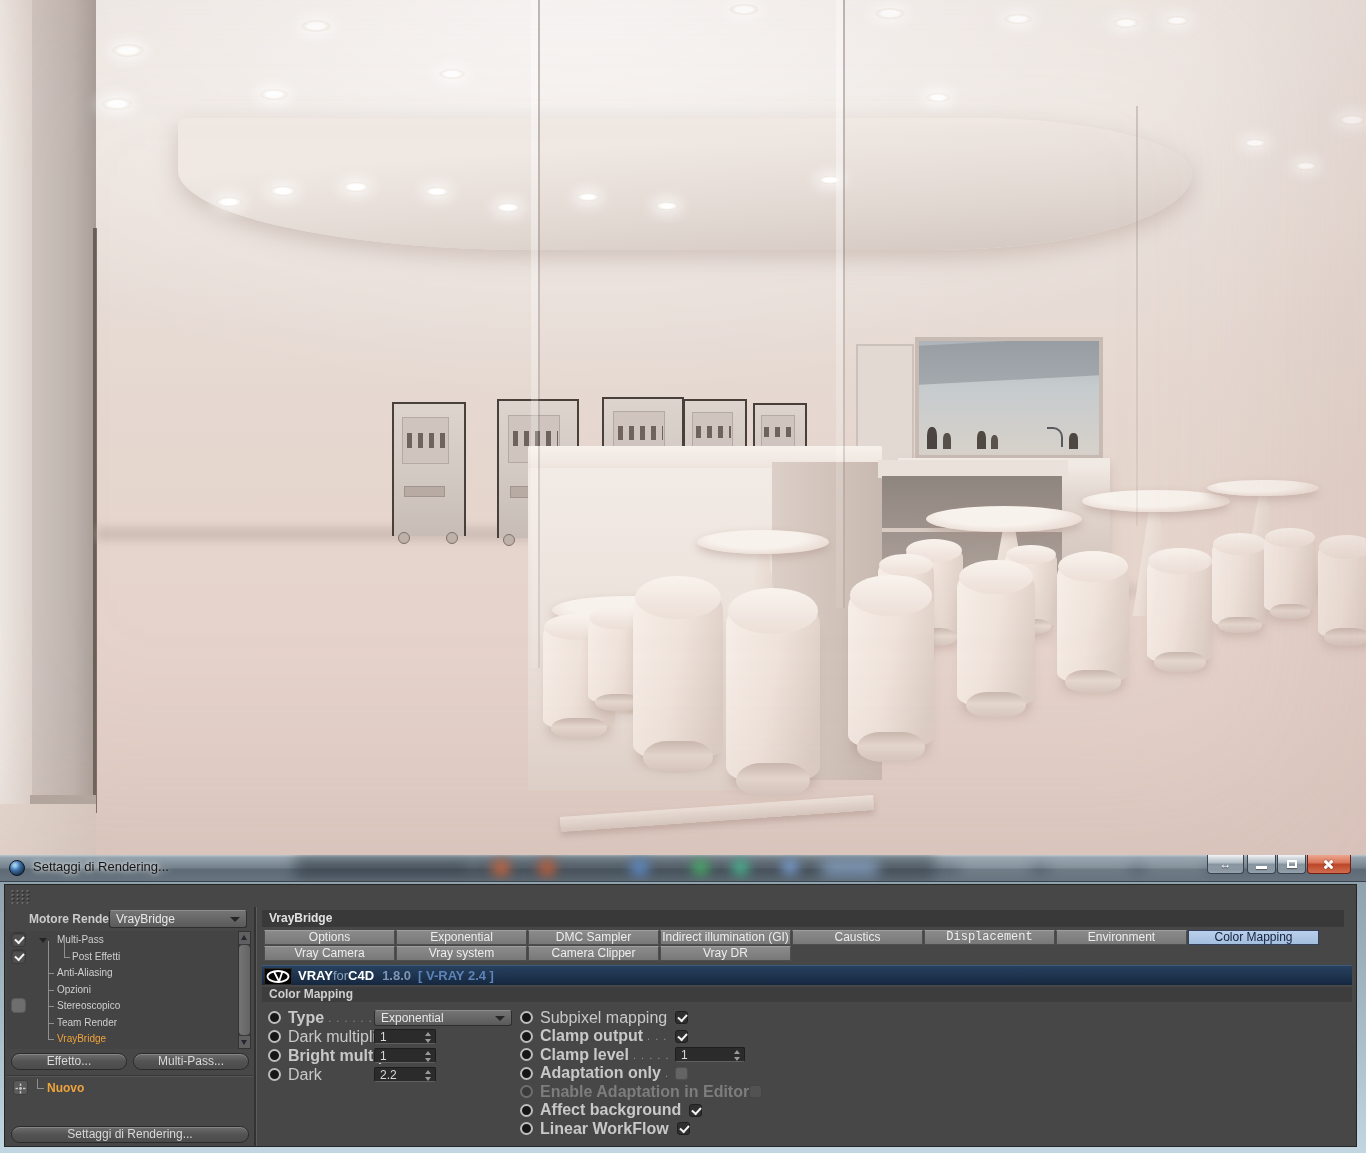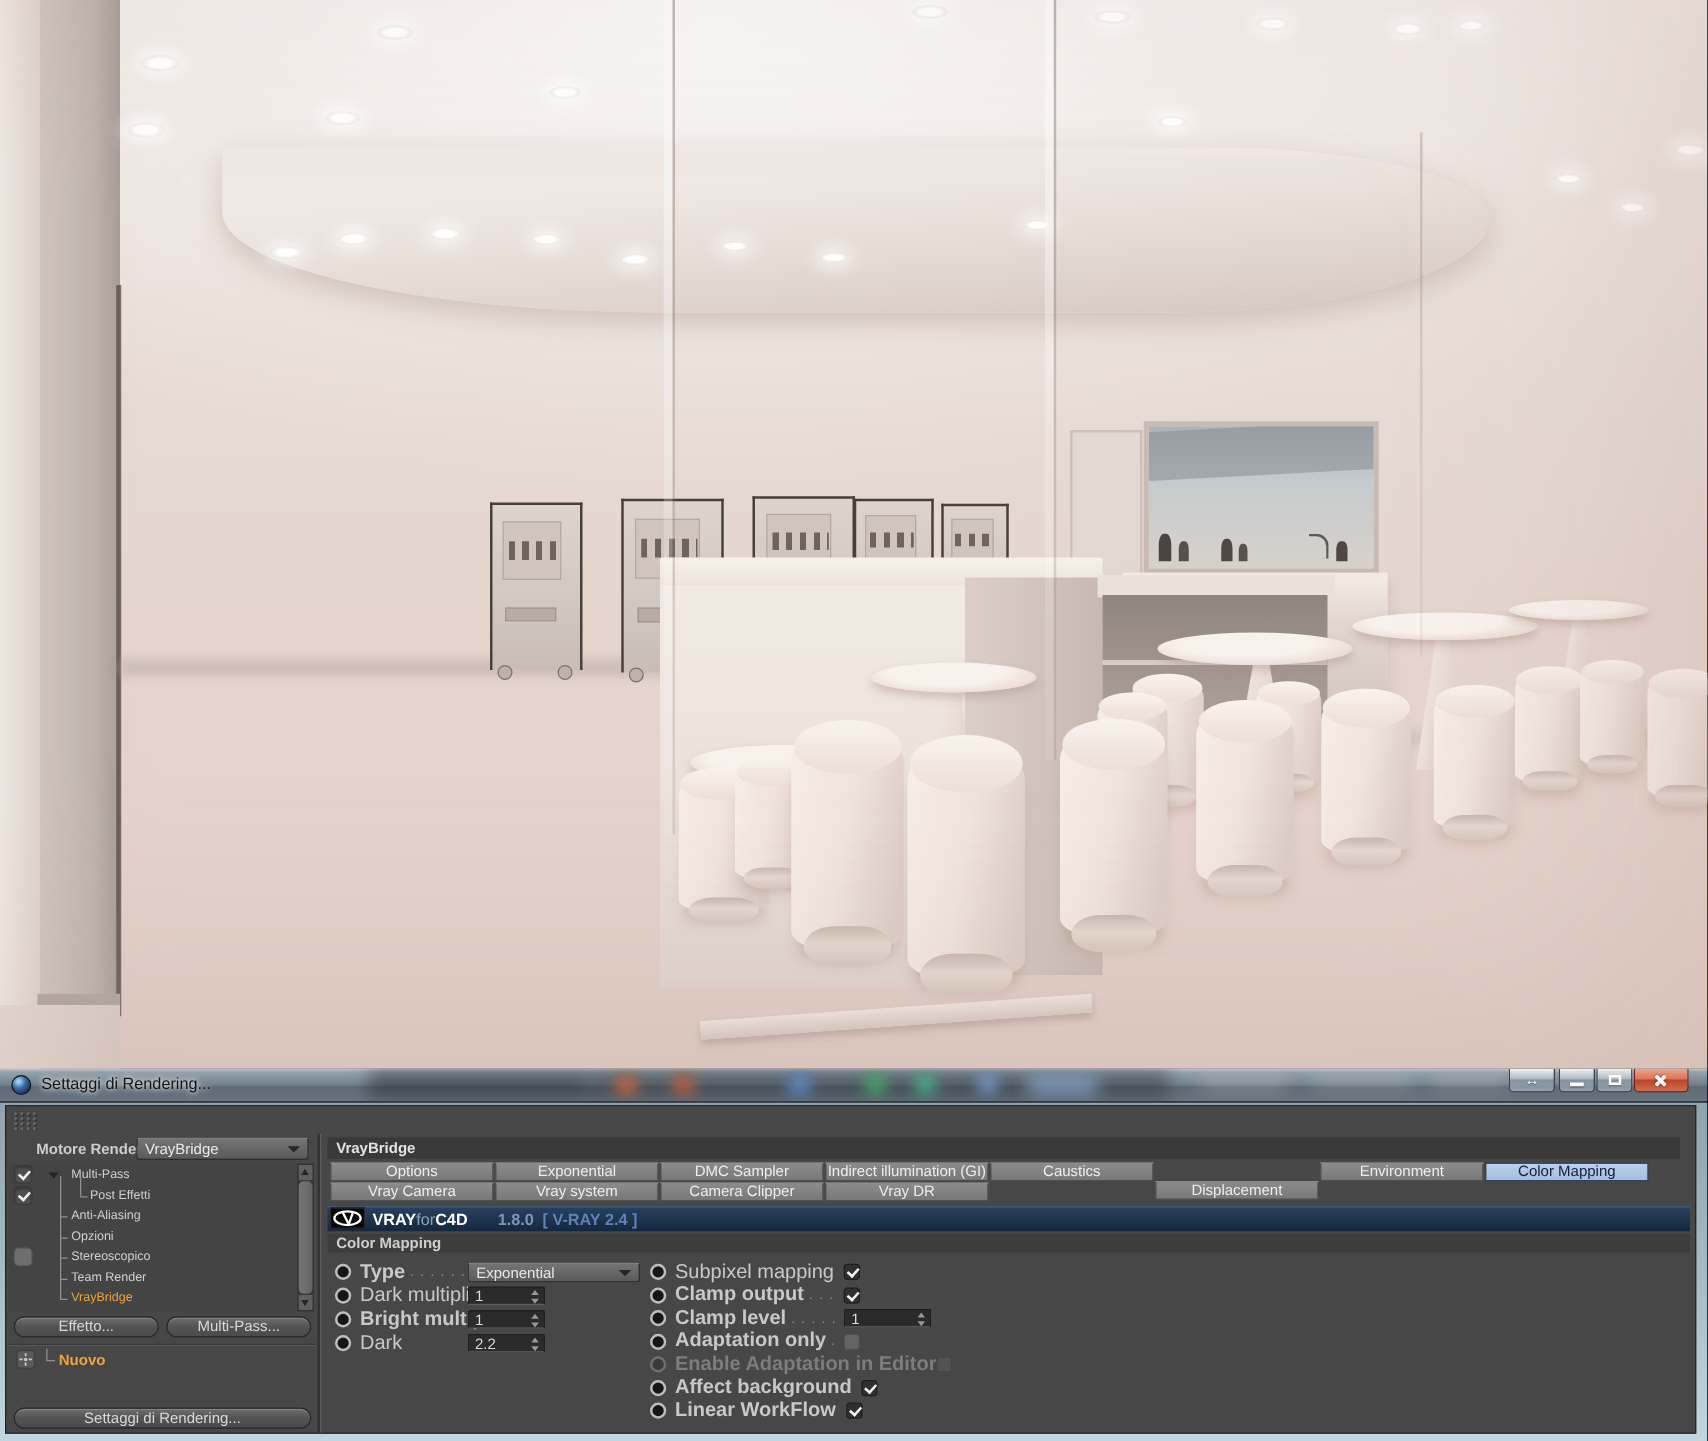--- a/index.html
+++ b/index.html
@@ -101,21 +101,21 @@
   
   .rightpanel{position:absolute;left:249px;right:0;top:0;bottom:0;border-left:2px solid #333;
     box-shadow:inset 1px 0 0 #5c5c5c;}
   .rp-header{position:absolute;left:6px;top:3px;right:12px;height:17px;background:#393939;
     color:#e2e2e2;font-size:12px;font-weight:bold;line-height:17px;padding-left:7px;}
   .tab{position:absolute;height:15px;width:131px;background:linear-gradient(180deg,#8b8b8b,#787878);
     border:1px solid #4e4e4e;border-top-color:#9e9e9e;box-sizing:border-box;
     color:#ededed;font-size:12px;text-align:center;line-height:13px;}
   .tab.active{background:linear-gradient(180deg,#bad0ec,#a3bede);color:#14203a;border-color:#33415c;}
   .banner{position:absolute;left:6px;top:58px;width:1090px;height:19px;
-    background:linear-gradient(180deg,#27415f,#16273f);border-top:1px solid #3d5a7d;display:flex;align-items:flex-start;}
+    background:linear-gradient(180deg,#27415f,#16273f);border-top:1px solid #3d5a7d;display:flex;align-items:flex-end;}
   .vlogo{width:28px;height:17px;background:#060606;border:1px solid #2a2a2a;margin:0 6px 0 2px;
     display:flex;align-items:center;justify-content:center;box-sizing:border-box;}
   .banner span{font-size:13px;line-height:19px;}
   .sectionbar{position:absolute;left:6px;top:80px;width:1090px;height:15px;background:#3d3d3d;
     color:#cfcfcf;font-size:12px;font-weight:bold;line-height:15px;padding-left:7px;box-sizing:border-box;}
   .frow{position:absolute;height:17px;display:flex;align-items:center;}
   .kdot{width:9px;height:9px;border-radius:50%;background:#161616;border:2px solid #bdbdbd;box-sizing:content-box;margin-right:7px;flex:none;}
   .kdot.dis{border-color:#6f6f6f;background:#3a3a3a;}
   .flabel{color:#c8c8c8;font-size:16px;white-space:nowrap;}
   .flabel.dis{color:#7d7d7d;}
@@ -377,38 +377,38 @@
           </div>
 
           <div class="rightpanel">
             <div class="rp-header">VrayBridge</div>
             <div id="tabs">
                 <div class="tab" style="left: 8px; top: 23px;">Options</div>
                 <div class="tab" style="left: 140px; top: 23px;">Exponential</div>
                 <div class="tab" style="left: 272px; top: 23px;">DMC Sampler</div>
                 <div class="tab" style="left: 404px; top: 23px;">Indirect illumination (GI)</div>
                 <div class="tab" style="left: 536px; top: 23px;">Caustics</div>
-                <div class="tab" style="left: 668px; top: 38px;">Displacement</div>
+                <div class="tab" style="left: 668px; top: 23px; font-family: Liberation Mono, monospace;">Displacement</div>
                 <div class="tab" style="left: 800px; top: 23px;">Environment</div>
                 <div class="tab active" style="left: 932px; top: 23px;">Color Mapping</div>
                 <div class="tab" style="left: 8px; top: 39px;">Vray Camera</div>
                 <div class="tab" style="left: 140px; top: 39px;">Vray system</div>
                 <div class="tab" style="left: 272px; top: 39px;">Camera Clipper</div>
                 <div class="tab" style="left: 404px; top: 39px;">Vray DR</div>
               </div>
             <div class="banner">
               <div class="vlogo">
                 <svg width="24" height="13" viewBox="0 0 24 13">
                     <ellipse cx="12" cy="6.5" rx="10.5" ry="5.5" fill="none" stroke="#ffffff" stroke-width="1.8"></ellipse>
                     <path d="M8 1.5 L13 11.5 L16.5 1.5" fill="none" stroke="#ffffff" stroke-width="1.8"></path>
                   </svg>
               </div>
               <span class="b" style="color:#ffffff;">VRAY</span>
               <span style="color:#8ba3bd;">for</span>
-              <span class="b" style="color:#ffffff;margin-right:24px;">C4D</span>
+              <span class="b" style="color:#ffffff;margin-right:8px;">C4D</span>
               <span class="b" style="color:#7e95b5;margin-right:7px;">1.8.0</span>
               <span class="b" style="color:#5d83b8;">[ V-RAY 2.4 ]</span>
             </div>
             <div class="sectionbar">Color Mapping</div>
             <div id="fields">
                 <div class="frow" style="left: 12px; top: 102px; width: 250px;">
                   <div class="kdot"></div>
                   <span class="flabel b">Type</span>
                   <span class="dots"></span>
                   <div style="position: absolute; flex: 0 0 auto; width: 138px; display: flex; justify-content: flex-start; left: 106px;">

